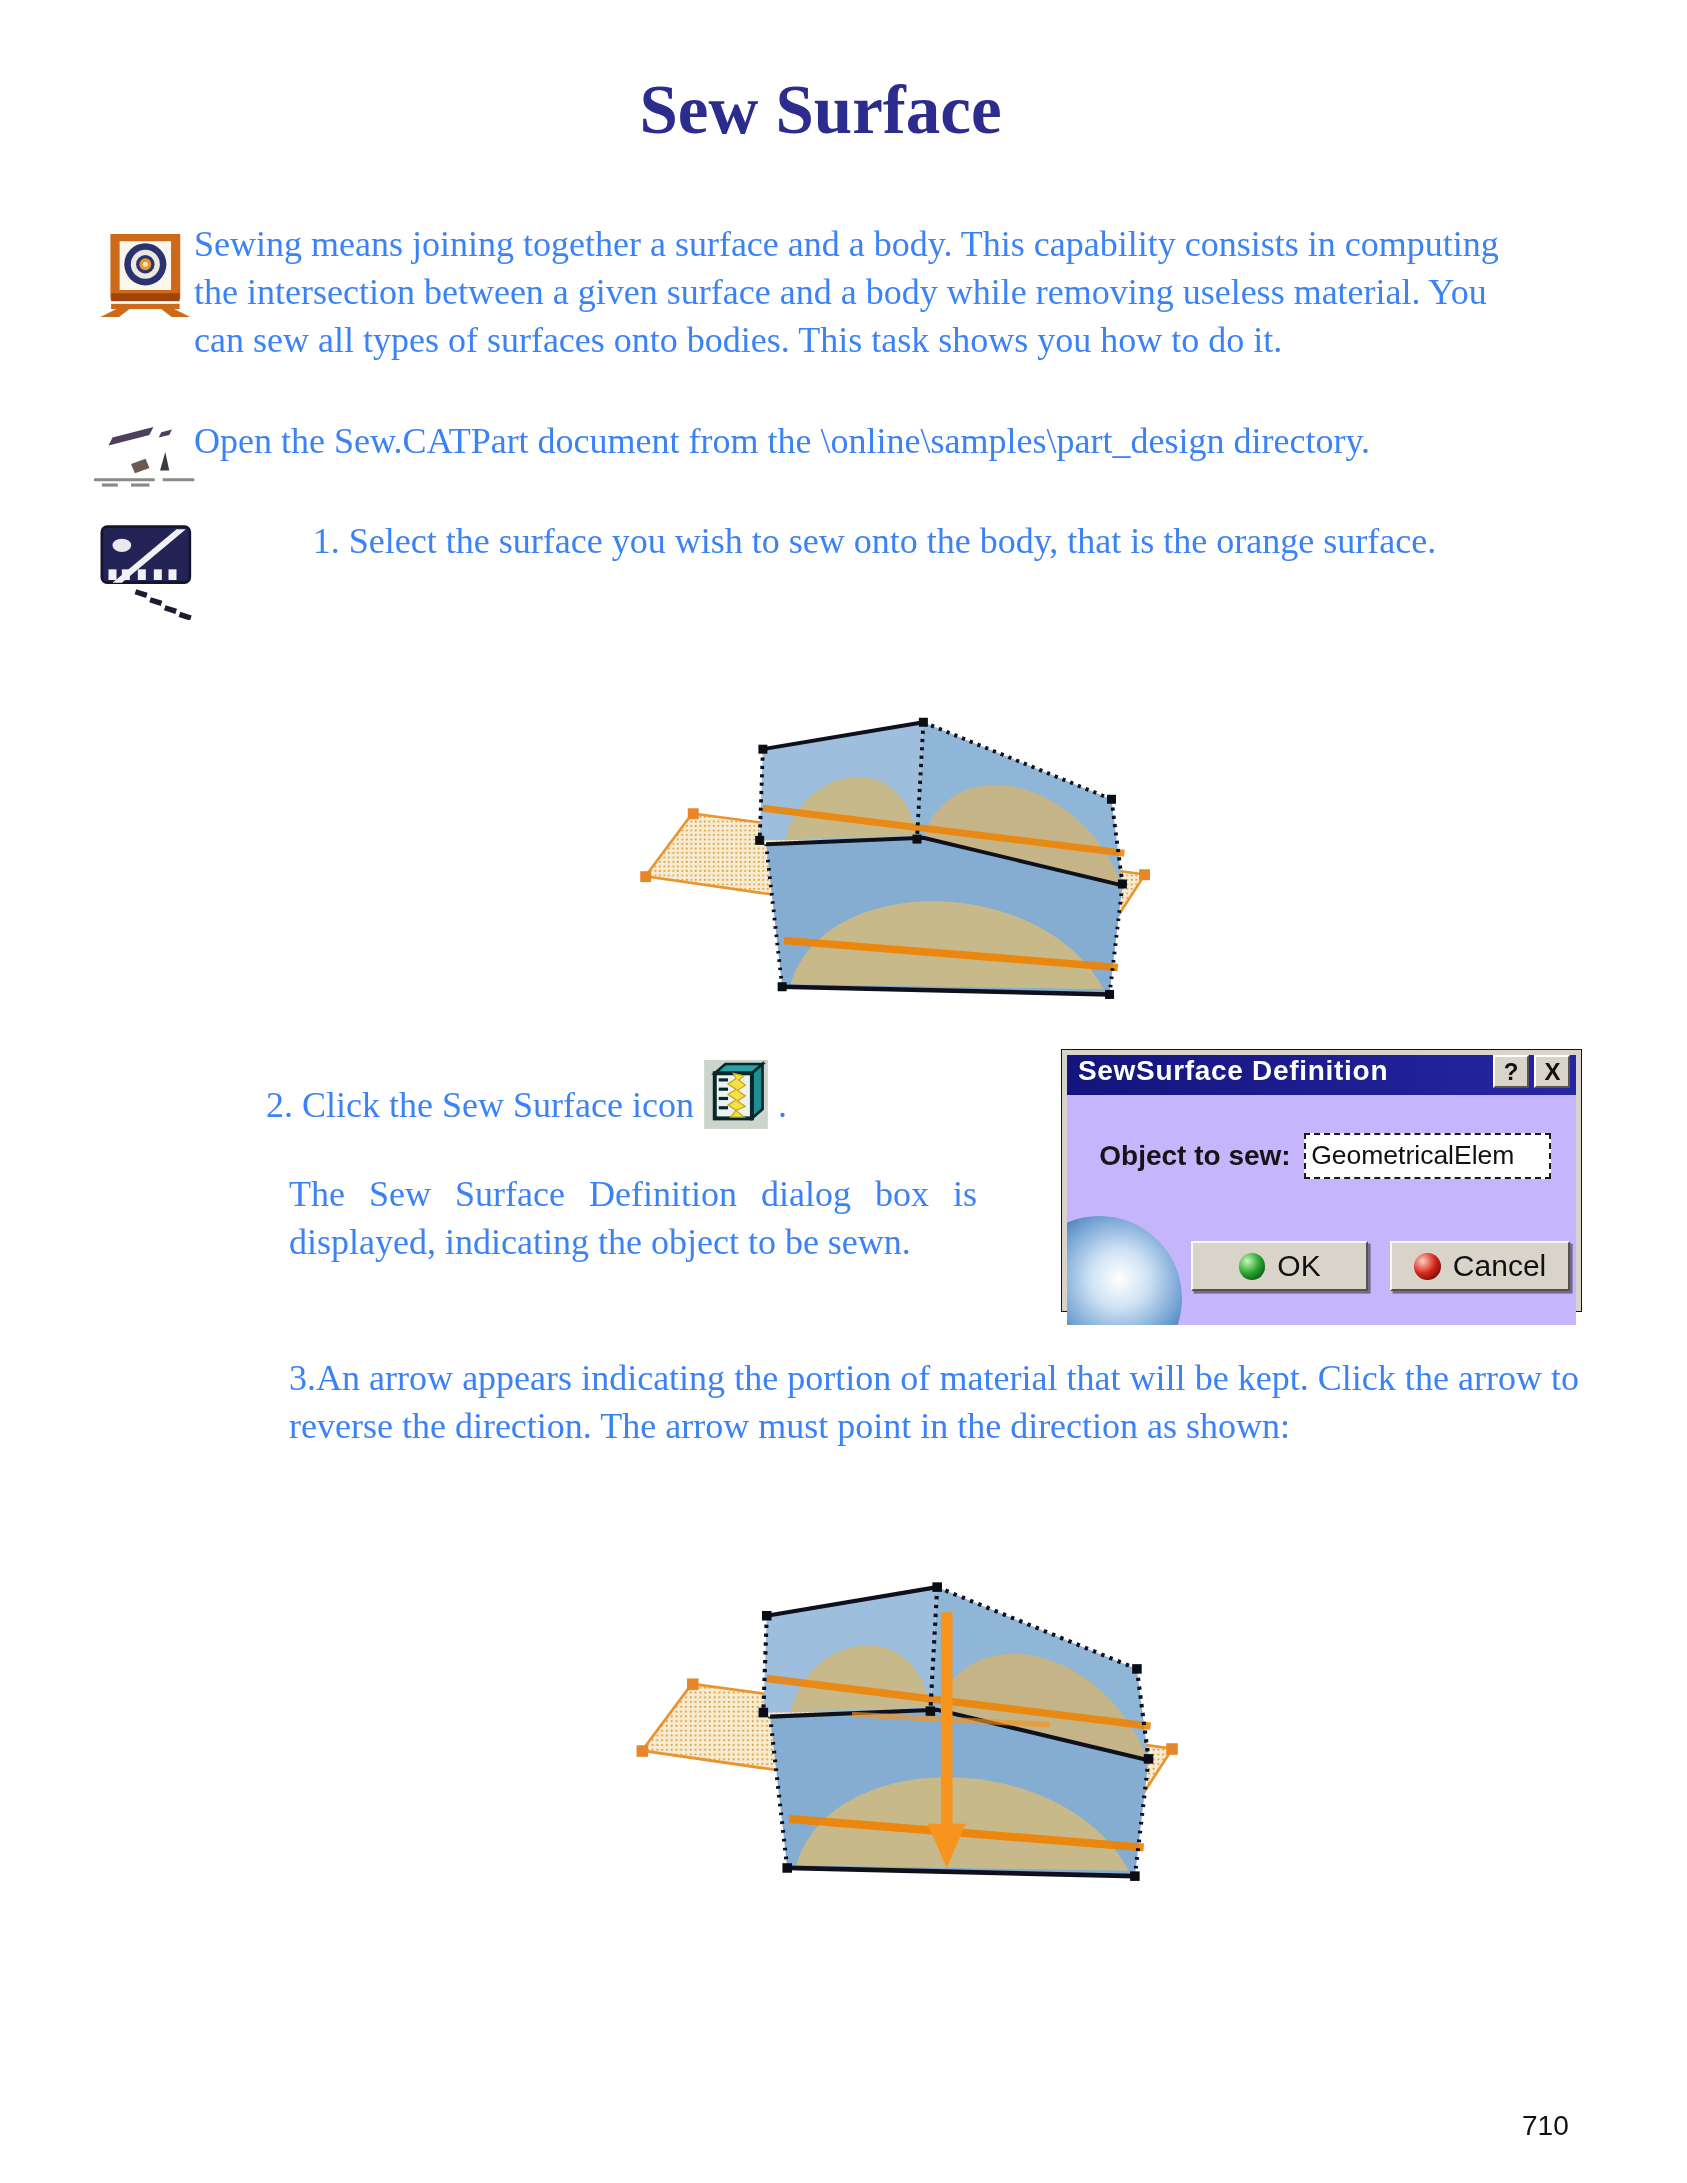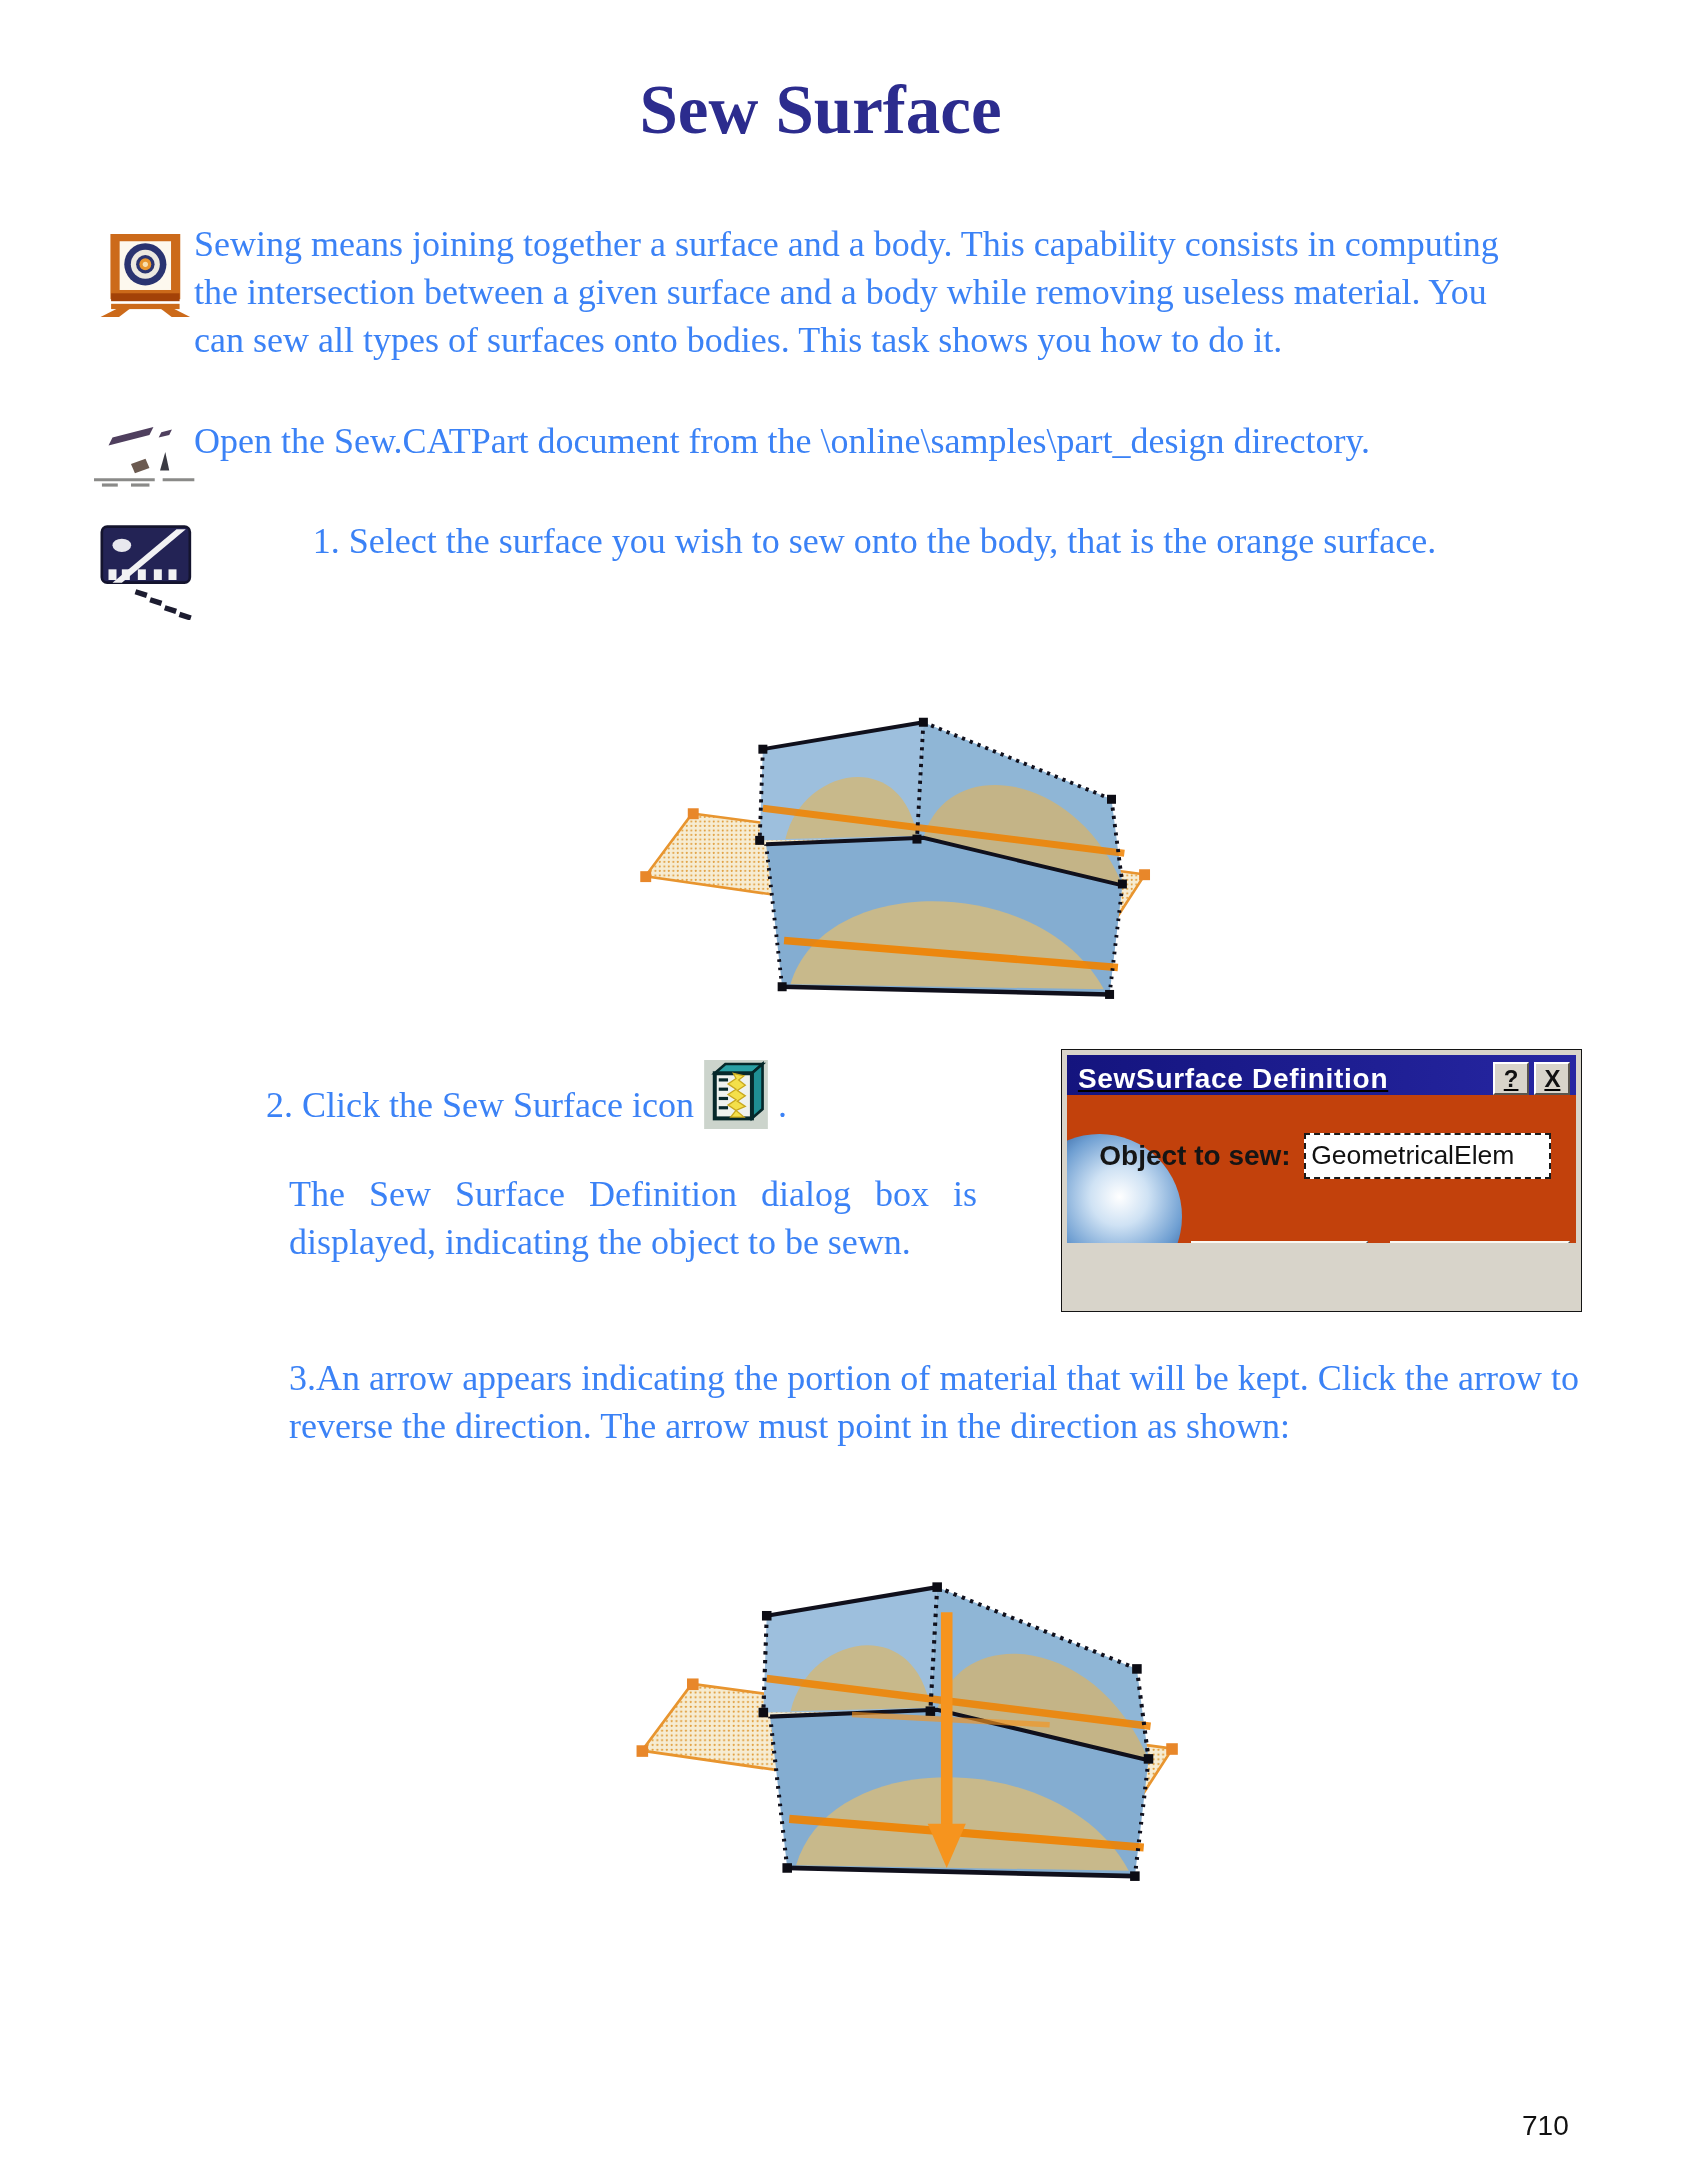--- a/index.html
+++ b/index.html
@@ -15,28 +15,28 @@
   #step1{left:289px;top:517px;width:1171px;text-align:center;}
   #step2-line{left:266px;top:1060px;display:flex;align-items:flex-end;gap:10px;}
   #step2-note{left:289px;top:1170px;width:688px;}
   #step3{left:289px;top:1354px;width:1290px;}
   #pagenum{left:1522px;top:2110px;font-family:"Liberation Sans",sans-serif;font-size:28px;color:#111;}
 
   
   #dialog{left:1061px;top:1049px;width:521px;height:263px;box-sizing:border-box;
           border:1.3px solid #141414;background:#d8d4ca;padding:5.3px;}
   #dlg-titlebar{height:40px;background:linear-gradient(90deg,#14147e,#2626a2);
-          display:flex;align-items:flex-end;padding:0 5.3px 0 0;text-decoration:underline;}
+          display:flex;align-items:flex-start;padding:0 5.3px 0 0;}
   #dlg-title{color:#fff;font-family:"Liberation Sans",sans-serif;font-weight:bold;
           font-size:28px;flex:1;padding-left:10.6px;letter-spacing:0.7px;}
   .dlg-btn{width:36px;height:33px;background:#d8d4ca;border:2px solid;
           border-color:#ffffff #5a564e #5a564e #ffffff;display:flex;align-items:center;
           justify-content:center;font-family:"Liberation Sans",sans-serif;font-weight:bold;
           font-size:24px;color:#111;margin-left:5.3px;box-sizing:border-box;}
-  #dlg-body{position:relative;height:148px;background:#c2410c;overflow:hidden;}
+  #dlg-body{position:relative;height:230px;background:#c4b5fd;overflow:hidden;}
   #dlg-row{position:absolute;left:32px;top:38px;display:flex;align-items:center;}
   #dlg-label{font-family:"Liberation Sans",sans-serif;font-weight:600;font-size:28px;color:#151515;}
   #dlg-field{margin-left:13.2px;width:247px;height:46px;background:#fff;border:2.6px dashed #1a1a1a;
           box-sizing:border-box;font-family:"Liberation Sans",sans-serif;font-size:26.5px;
           line-height:41px;padding-left:5.3px;overflow:hidden;white-space:nowrap;color:#111;}
   .btn{position:absolute;top:146px;height:50px;background:#d8d4ca;border:2px solid;
           border-color:#faf8f2 #55514a #55514a #faf8f2;box-shadow:2.6px 2.6px 0 rgba(35,32,26,.5);
           display:flex;align-items:center;justify-content:center;gap:12px;
           font-family:"Liberation Sans",sans-serif;font-size:30px;color:#111;box-sizing:border-box;}
   #btn-ok{left:124px;width:177px;}

